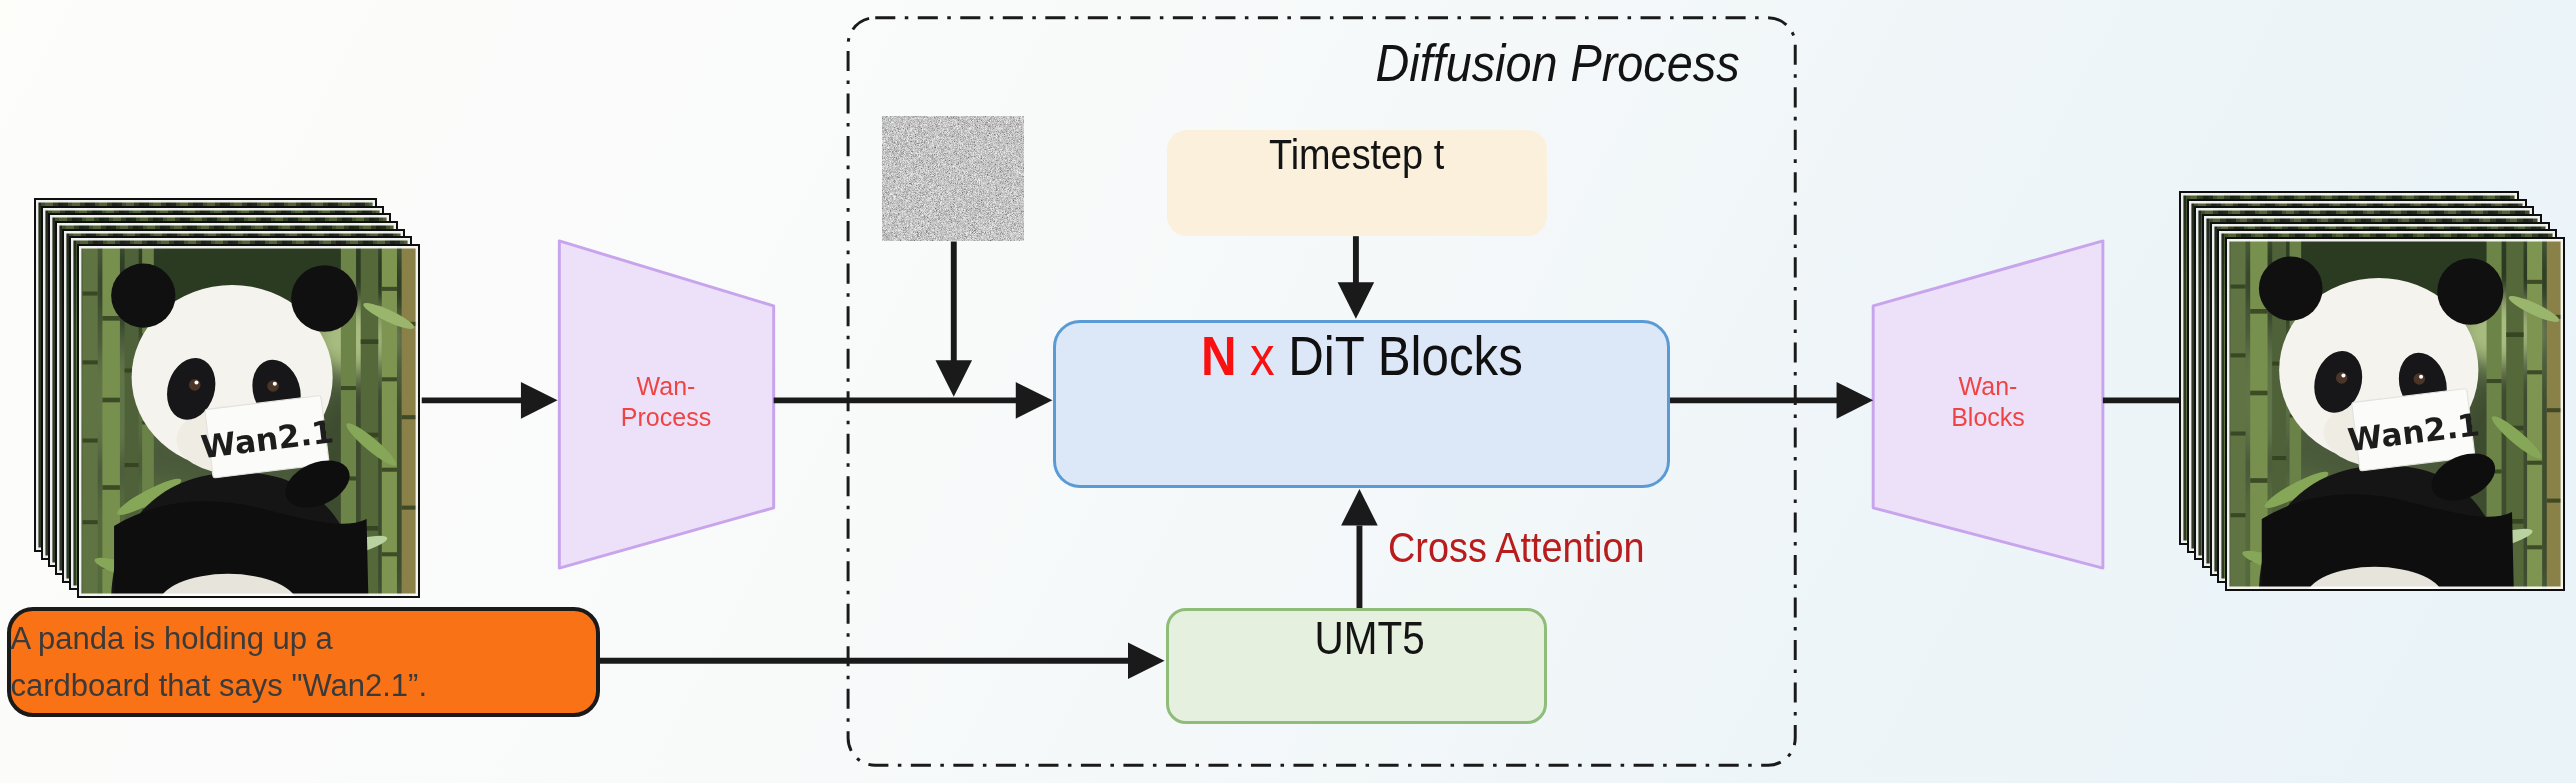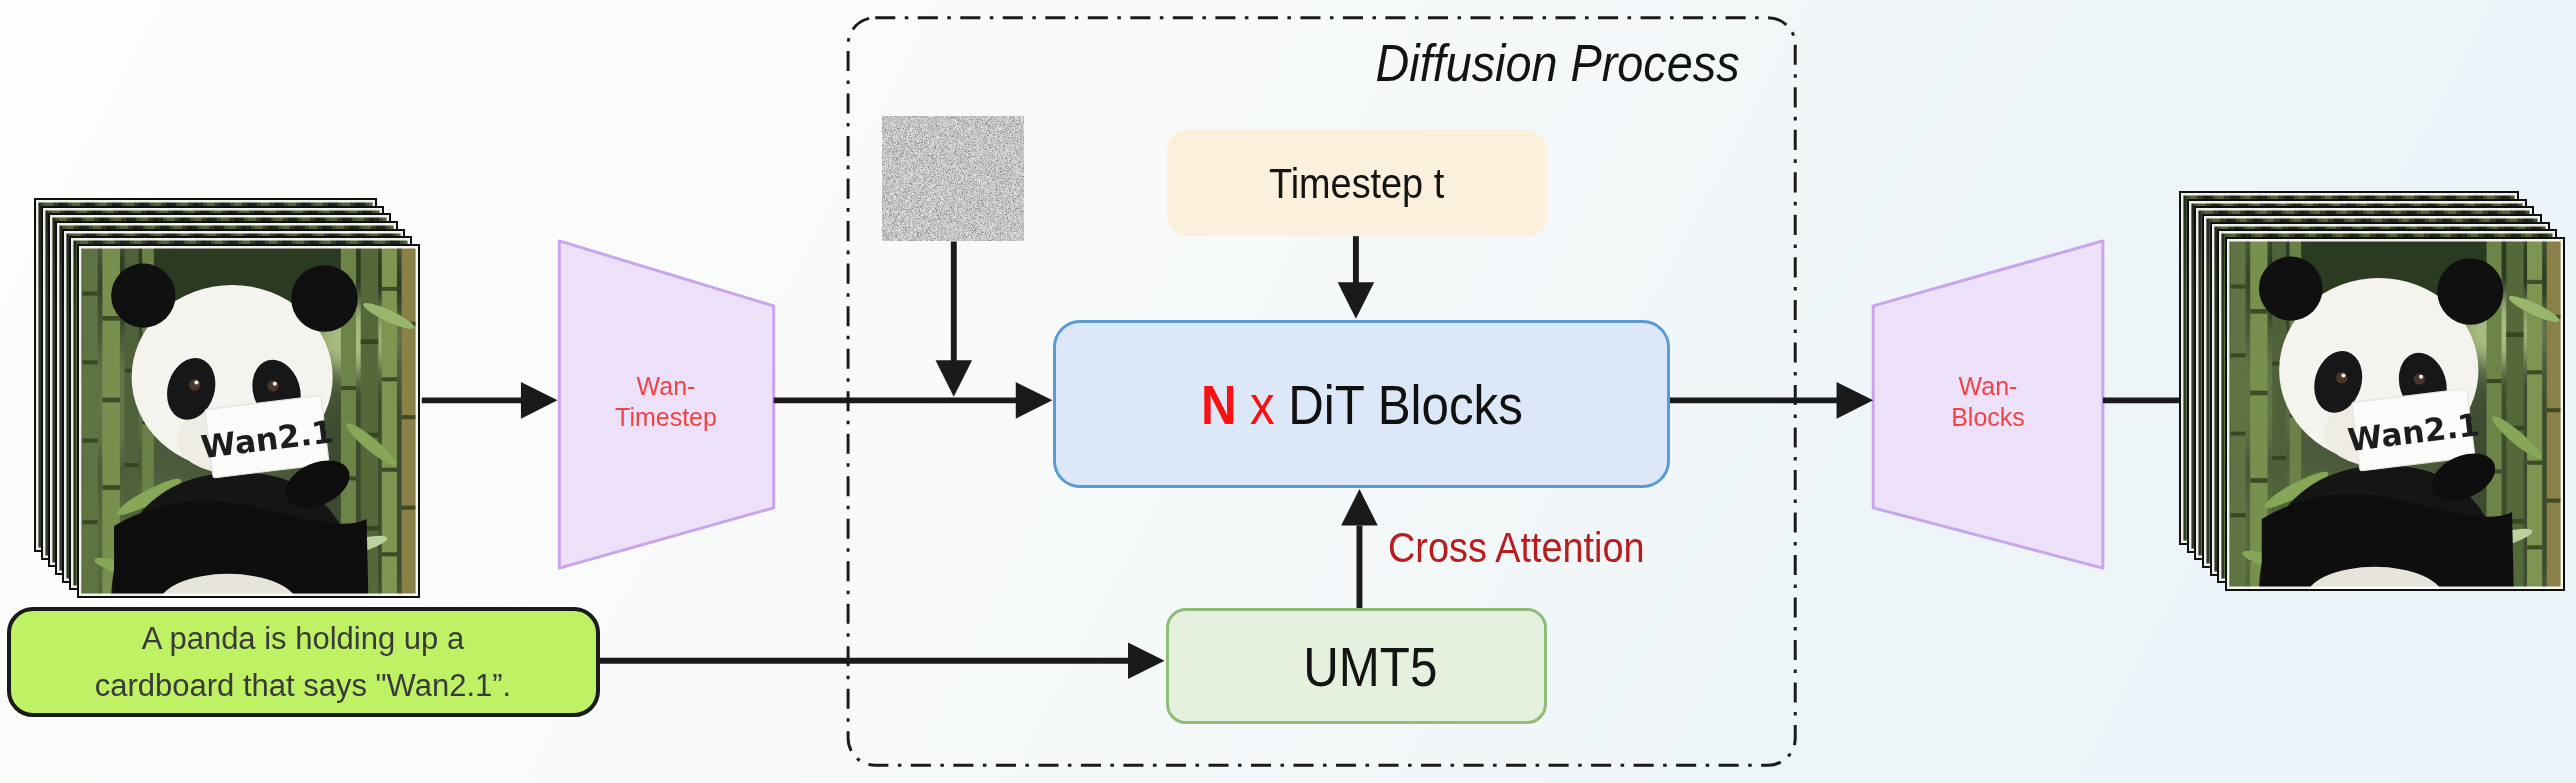--- a/index.html
+++ b/index.html
@@ -2,42 +2,42 @@
 <html style="font-size:9.4px"><head>
 <meta charset="utf-8">
 <style>
   html,body{margin:0;padding:0;}
   body{
     width:2576px;height:783px;overflow:hidden;position:relative;
     font-family:"Liberation Sans",sans-serif;
     background:linear-gradient(118deg,#fdfdfa 0%,#f8fafa 40%,#eef5f8 72%,#e9f3f8 100%);
   }
   svg.overlay{position:absolute;left:0;top:0;width:2576px;height:783px;z-index:1;}
-  .node{position:absolute;z-index:2;box-sizing:border-box;display:flex;align-items:center;justify-content:center;}
+  .node{position:absolute;z-index:2;box-sizing:border-box;display:flex;align-items:flex-start;justify-content:center;}
   .cond{display:inline-block;transform:scaleX(.88);transform-origin:center;white-space:nowrap;}
 
   
   .title{left:1335px;top:31px;width:455px;height:65px;z-index:2;position:absolute;
     font-style:italic;font-size:52px;color:#131313;text-align:left;line-height:65px;}
   .title .cond{transform-origin:right center;transform:scaleX(.9);}
 
   
   .timestep{left:1167px;top:130px;width:380px;height:106px;background:#faf0dc;border-radius:20px;
     font-size:43px;color:#141414;}
   .dit{left:1053px;top:320px;width:617px;height:168px;background:#dce8f7;border:3px solid #5b9bd5;
     border-radius:27px;font-size:56px;color:#101010;}
   .dit .n{font-weight:bold;color:#f91010;}
   .dit .x{color:#f91010;margin:0 15.4px;}
   .umt5{left:1166px;top:608px;width:381px;height:116px;background:#e5f0de;border:3px solid #8fbc79;
-    border-radius:20px;font-size:56px;color:#141414;padding-left:27px;}
+    border-radius:20px;font-size:46px;color:#141414;padding-left:27px;}
   .xattn{left:1388px;top:521px;width:378px;height:53px;position:absolute;z-index:2;
     font-size:43px;color:#b91c1c;line-height:53px;}
   .xattn .cond{transform-origin:left center;}
 
-  .prompt{left:6.5px;top:607px;width:593px;height:110px;background:#bef264;border:4.1px solid #1a1a1a;
+  .prompt{left:6.5px;top:607px;width:593px;height:110px;background:#f97316;border:4.1px solid #1a1a1a;
     border-radius:26px;font-size:31px;color:#3a3a3a;text-align:center;line-height:1.52;flex-direction:column;}
 
   .codec-label{position:absolute;z-index:3;display:flex;align-items:center;justify-content:center;
     text-align:center;font-size:25px;line-height:1.25;color:#ef4444;}
   .enc-label{left:559px;top:325px;width:214px;height:154px;}
   .dec-label{left:1873px;top:325px;width:230px;height:154px;}
 
   
   .noise{left:882px;top:116px;width:142px;height:125px;z-index:2;position:absolute;}
 
@@ -224,21 +224,21 @@
 <div class="xattn"><span class="cond">Cross Attention</span></div>
 
 <div class="node prompt">
   <div>A panda is holding up a</div>
   <div>cardboard that says "Wan2.1”.</div>
 </div>
 
 <div class="codec-label enc-label">
   <div>
       <div>Wan-</div>
-      <div>Timestep</div>
+      <div>Process</div>
     </div>
 </div>
 <div class="codec-label dec-label">
   <div>
       <div>Wan-</div>
       <div>Blocks</div>
     </div>
 </div>
 
 <div class="stack stack-left">

